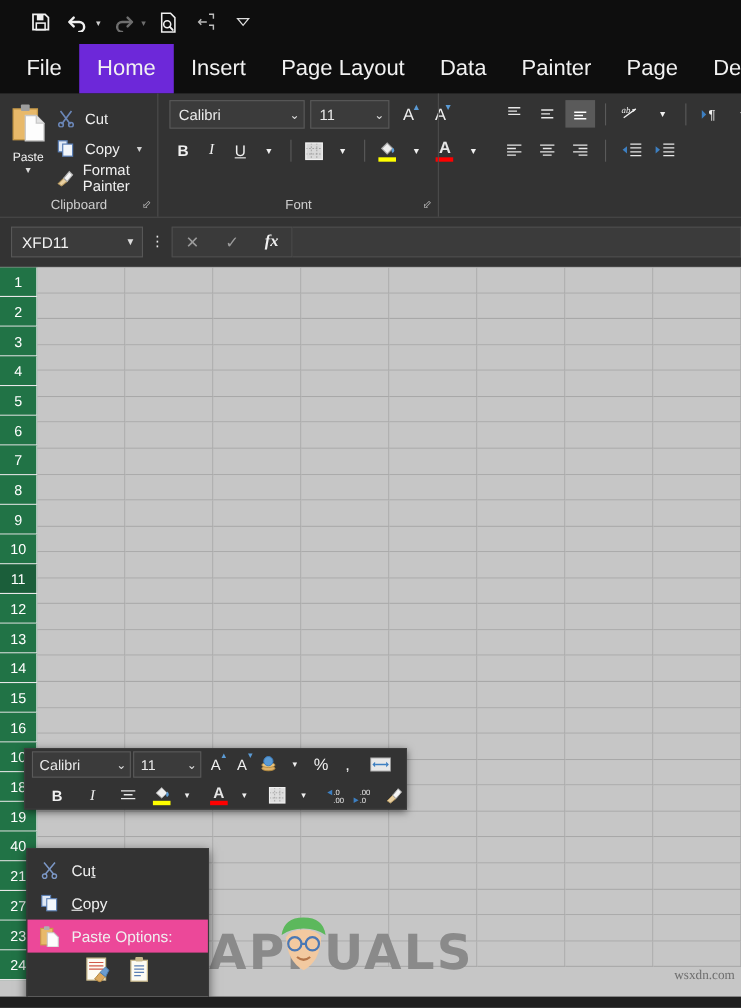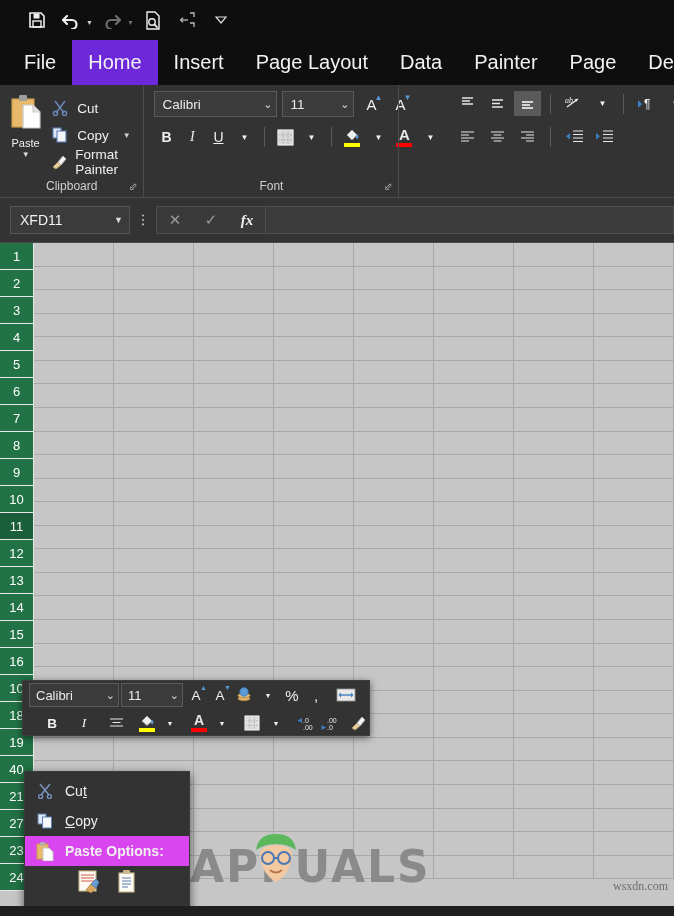--- a/index.html
+++ b/index.html
@@ -177,21 +177,21 @@
   .ctxmenu {
     position:absolute; left:24px; top:528px; width:166px;
     background:#333333; border:1px solid #3a3a3a;
     box-shadow:0 3px 9px rgba(0,0,0,.6);
     z-index:30; padding:4px 0 6px 0;
   }
   .mi { height:30px; display:flex; align-items:center; font-size:14px; color:#f0f0f0; }
   .mi .mi-ico { width:40px; display:flex; align-items:center; justify-content:center; }
   .mi .mi-lbl { flex:1; }
   .mi-lbl u { text-decoration:underline; }
-  .mi.header { background:#d946ef; font-weight:bold; }
+  .mi.header { background:#ec4899; font-weight:normal; }
   .paste-icons { display:flex; gap:14px; padding:3px 0 6px 52px; }
   svg { display:block; }
 </style>
 </head>
 <body>
 
 <div class="qat">
   <div class="qat-btn">
     <svg width="18" height="18" viewBox="0 0 18 18">
         <path d="M2 2h11l3 3v11H2z" fill="none" stroke="#f0f0f0" stroke-width="1.6"></path>

